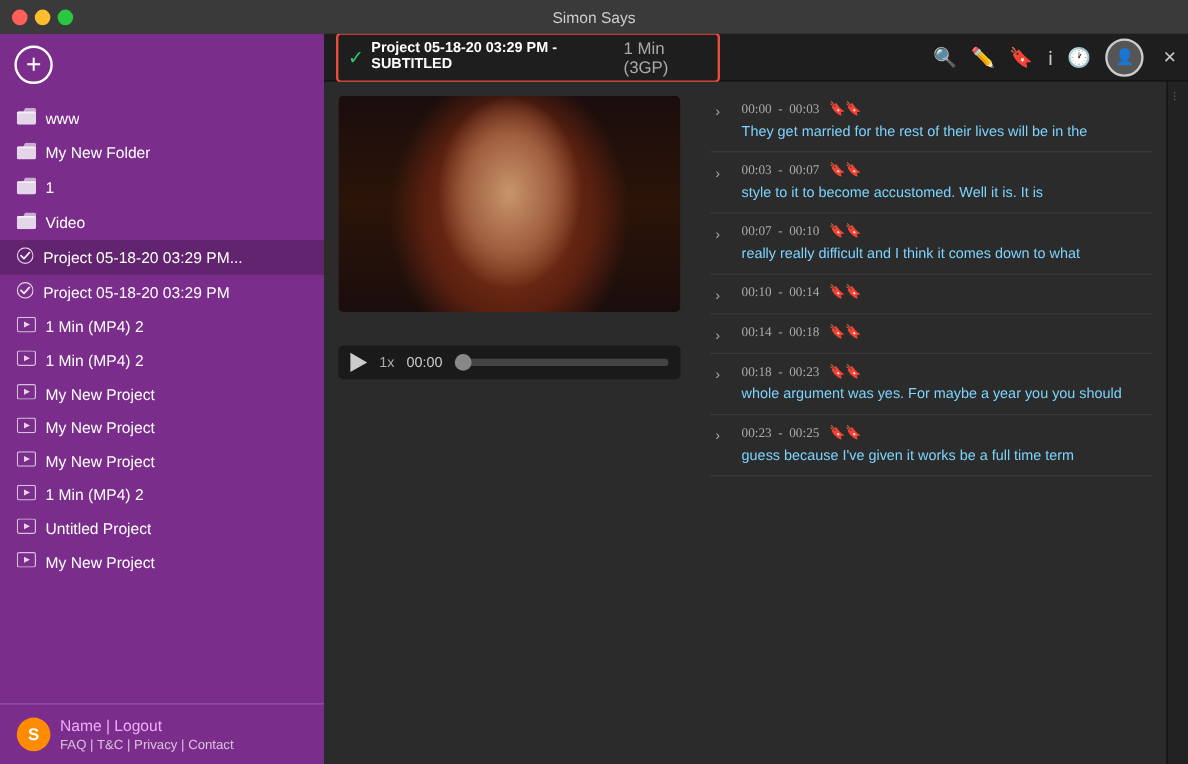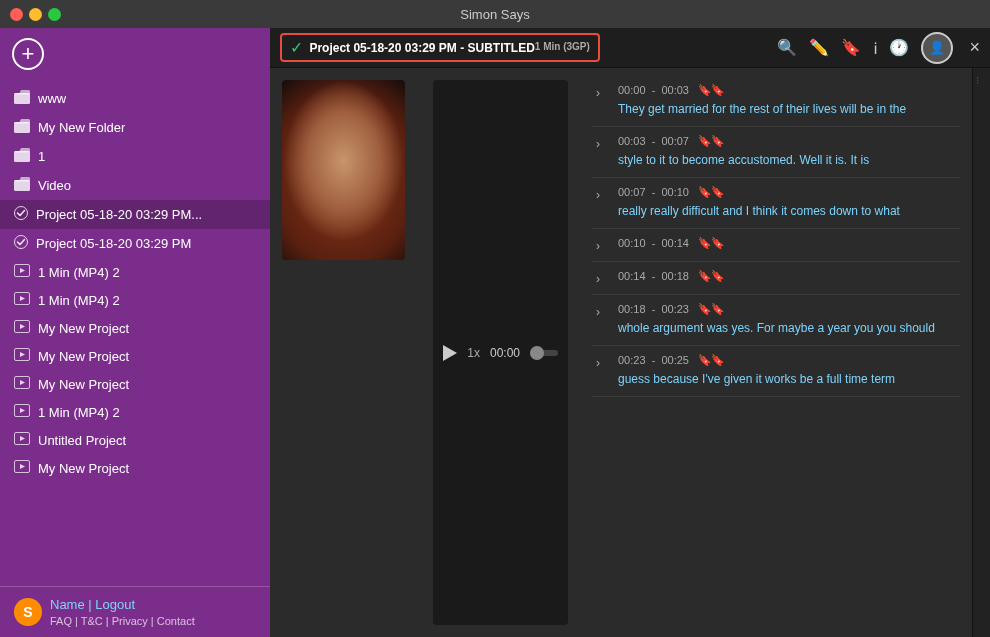--- a/index.html
+++ b/index.html
@@ -91,21 +91,21 @@
     }
     .sidebar-item.active { background: rgba(0,0,0,0.2); }
     .item-icon { font-size: 14px; flex-shrink: 0; }
     .item-label { white-space: nowrap; overflow: hidden; text-overflow: ellipsis; }
 
     .sidebar-footer {
       padding: 10px 14px;
       border-top: 1px solid rgba(255,255,255,0.2);
     }
     .sidebar-footer-user {
-      color: #7dd3fc;
+      color: #f0abfc;
       font-size: 13px;
       margin-bottom: 3px;
     }
     .sidebar-footer-links {
       color: rgba(255,255,255,0.7);
       font-size: 11px;
     }
     .sidebar-logo {
       width: 28px;
       height: 28px;
@@ -162,22 +162,21 @@
       display: flex;
       flex-direction: row;
     }
     .project-badge-title {
       color: #fff;
       font-size: 12px;
       font-weight: 600;
     }
     .project-badge-sub {
       color: #aaa;
-      font-size: 10px;
-      font-weight: bold;
+      font-size: 14px;
     }
     .top-bar-actions {
       display: flex;
       align-items: center;
       gap: 12px;
       margin-left: auto;
     }
     .top-bar-icon {
       color: #ccc;
       font-size: 16px;
@@ -208,21 +207,21 @@
       display: flex;
       flex: 1;
       overflow: hidden;
     }
 
     
     .video-panel {
       width: 310px;
       flex-shrink: 0;
       display: flex;
-      flex-direction: row;
+      flex-direction: column;
       padding: 12px;
       gap: 28px;
       background: #2b2b2b;
     }
     .video-container {
       width: 285px;
       height: 180px;
       background: #111;
       border-radius: 4px;
       overflow: hidden;
@@ -306,20 +305,21 @@
     .transcript-arrow {
       color: #aaa;
       font-size: 12px;
       padding-top: 2px;
     }
     .transcript-text-block {}
     .transcript-time {
       color: #aaa;
       font-size: 11px;
       margin-bottom: 3px;
+      font-family: Liberation Serif, serif;
     }
     .transcript-text {
       color: #7dd3fc;
       font-size: 12px;
       line-height: 1.5;
     }
 
     
     .right-edge {
       width: 18px;

